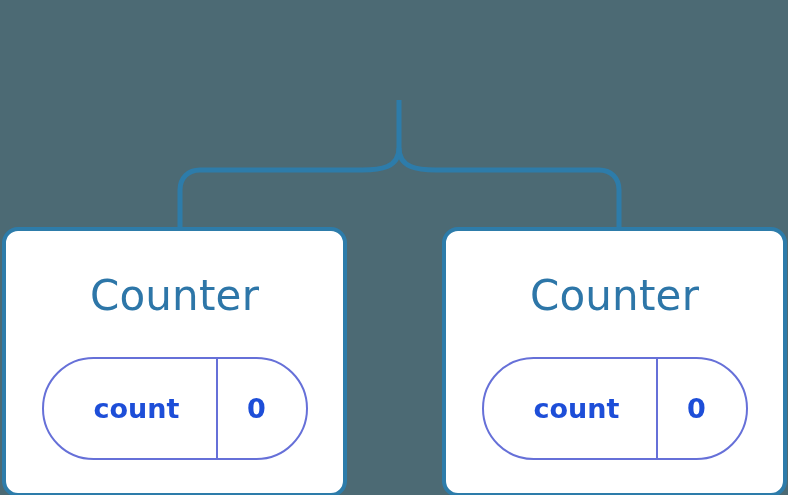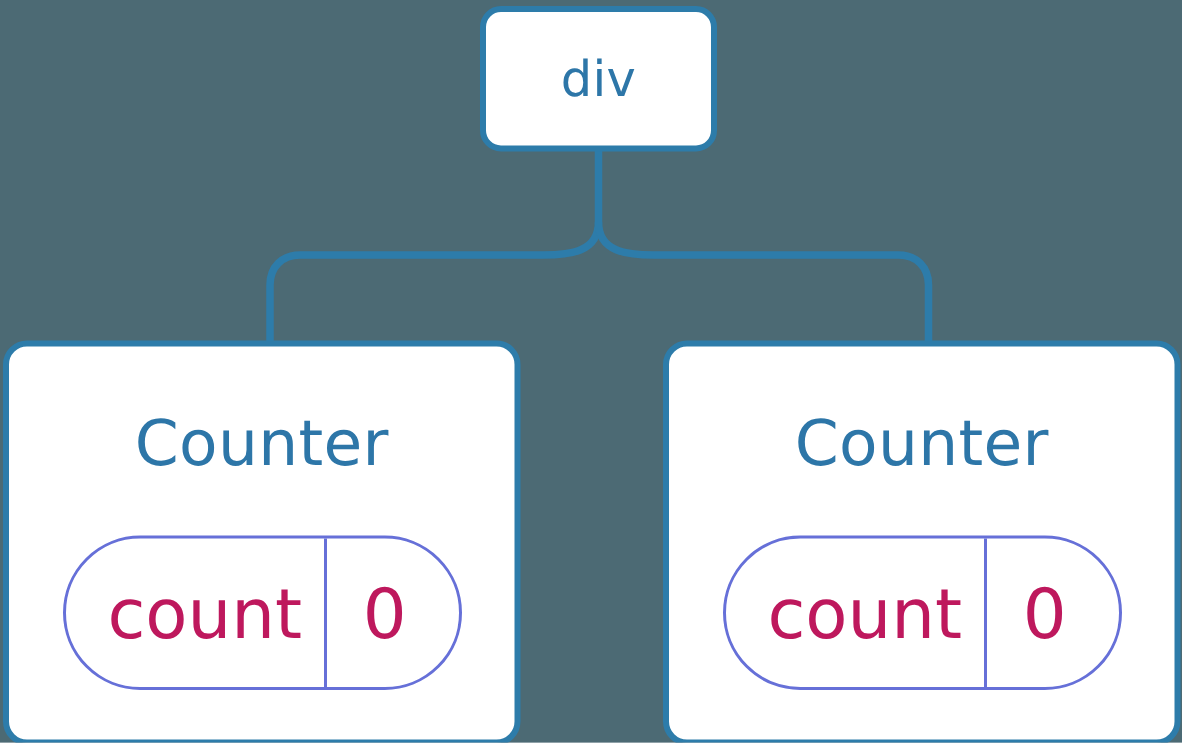--- a/index.html
+++ b/index.html
@@ -84,24 +84,25 @@
     box-sizing: border-box;
     display: flex;
     align-items: stretch;
     background: #ffffff;
   }
   .pill-key,
   .pill-value {
     display: flex;
     align-items: center;
     justify-content: center;
-    color: #be185d;
-    font-size: 46px;
+    color: #1d4ed8;
+    font-size: 27px;
     line-height: 1;
     box-sizing: border-box;
+    font-weight: bold;
   }
   .pill-key {
     width: 174px;
     border-right: 2px solid #6670d8;
     padding-left: 14px;
   }
   .pill-value {
     flex: 1;
     padding-right: 10px;
   }
@@ -113,23 +114,20 @@
 
   <svg id="connectors" viewBox="0 0 788 495" xmlns="http://www.w3.org/2000/svg">
 
     <path d="M 399 100 L 399 148" fill="none" stroke="#2d7caa" stroke-width="5" stroke-linecap="butt"></path>
 
     <path d="M 399 148 C 399 168, 380 170, 362 170 L 200 170 C 188 170, 180 178, 180 190 L 180 228" fill="none" stroke="#2d7caa" stroke-width="5" stroke-linecap="butt" stroke-linejoin="round"></path>
 
     <path d="M 399 148 C 399 168, 418 170, 436 170 L 599 170 C 611 170, 619 178, 619 190 L 619 228" fill="none" stroke="#2d7caa" stroke-width="5" stroke-linecap="butt" stroke-linejoin="round"></path>
   </svg>
 
-  <div class="node" id="root-node">
-    <span class="node-label">div</span>
-  </div>
 
   <div class="node child-node" id="child-node-0">
     <span class="node-label">Counter</span>
     <div class="state-pill">
       <span class="pill-key">count</span>
       <span class="pill-value">0</span>
     </div>
   </div>
 
   <div class="node child-node" id="child-node-1">

